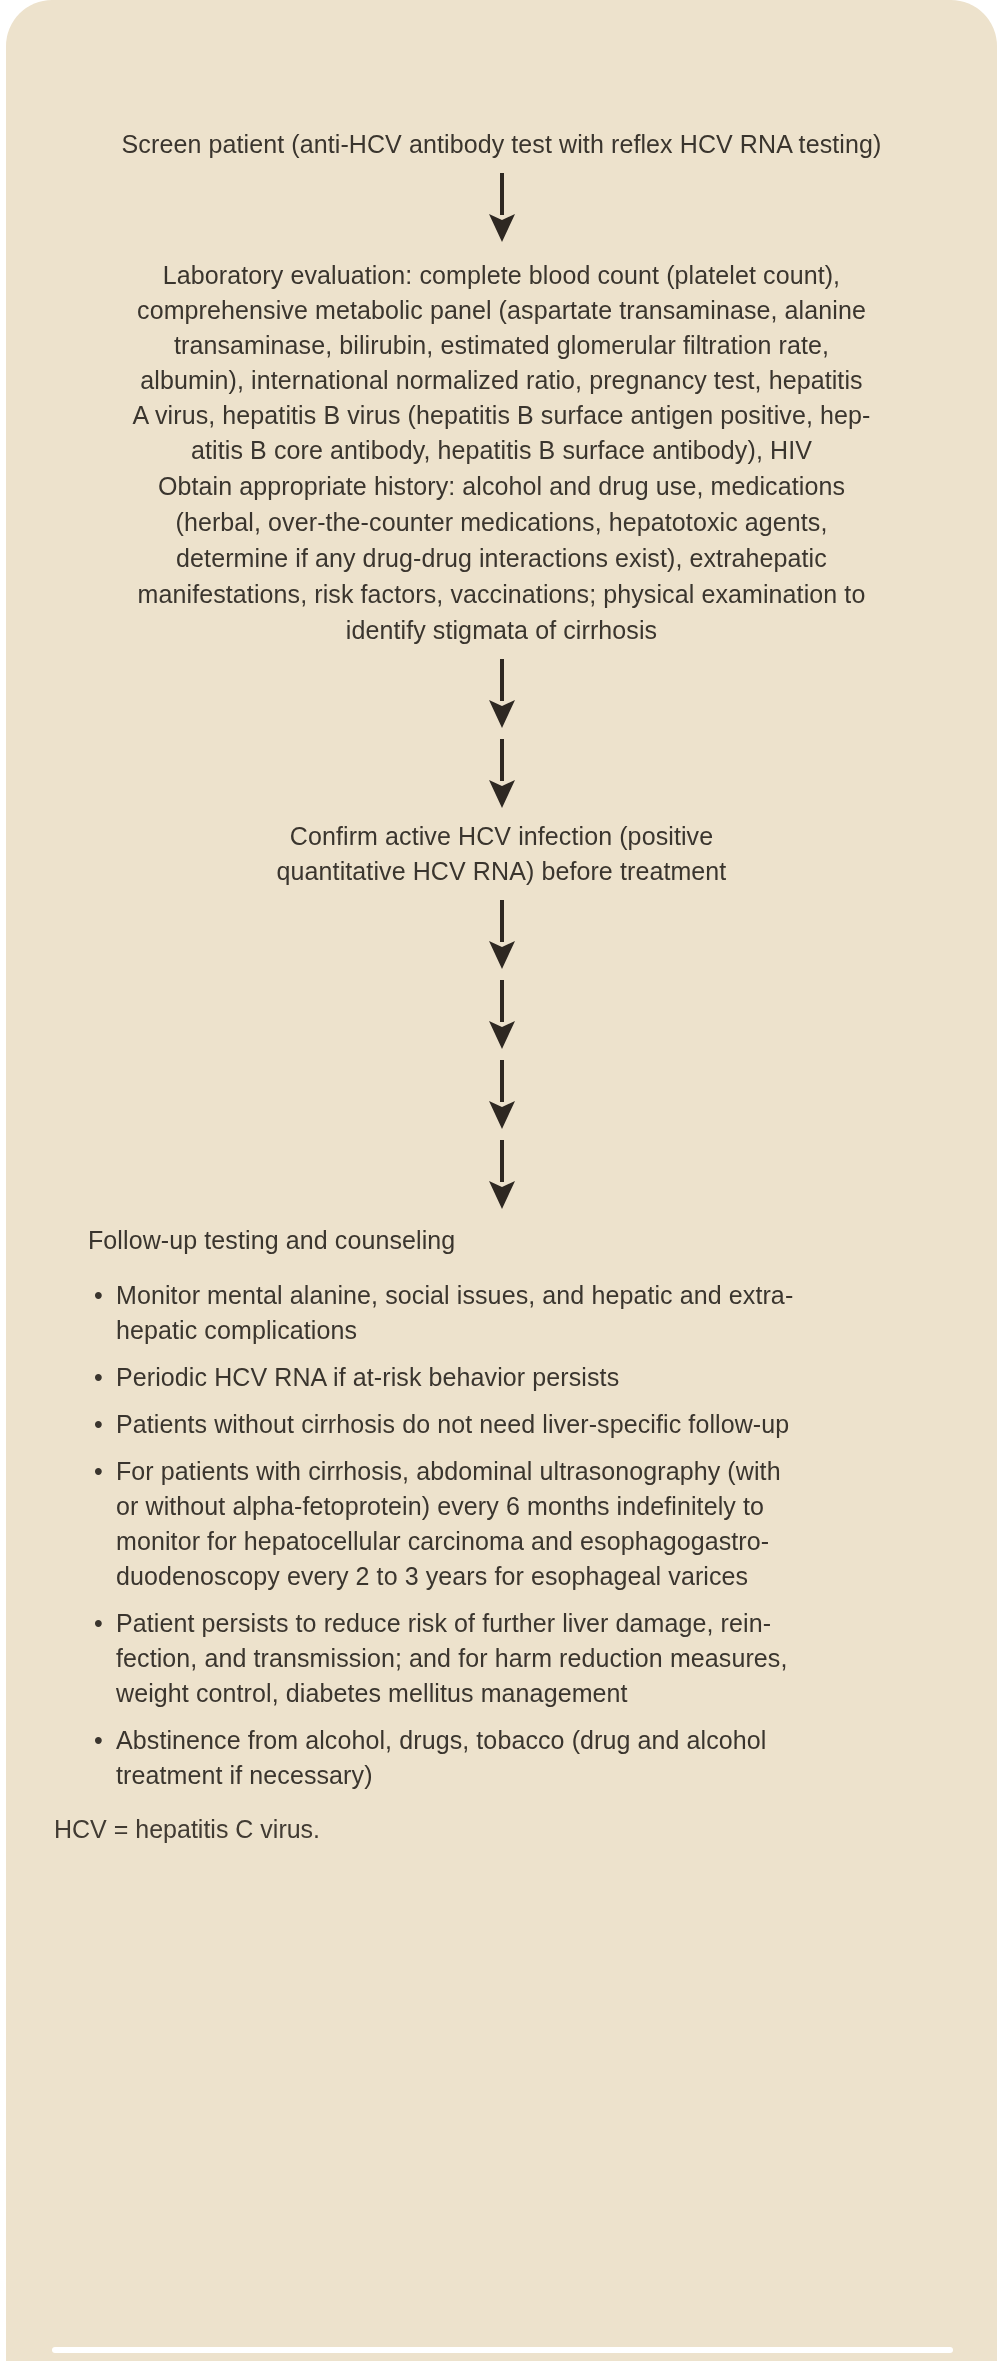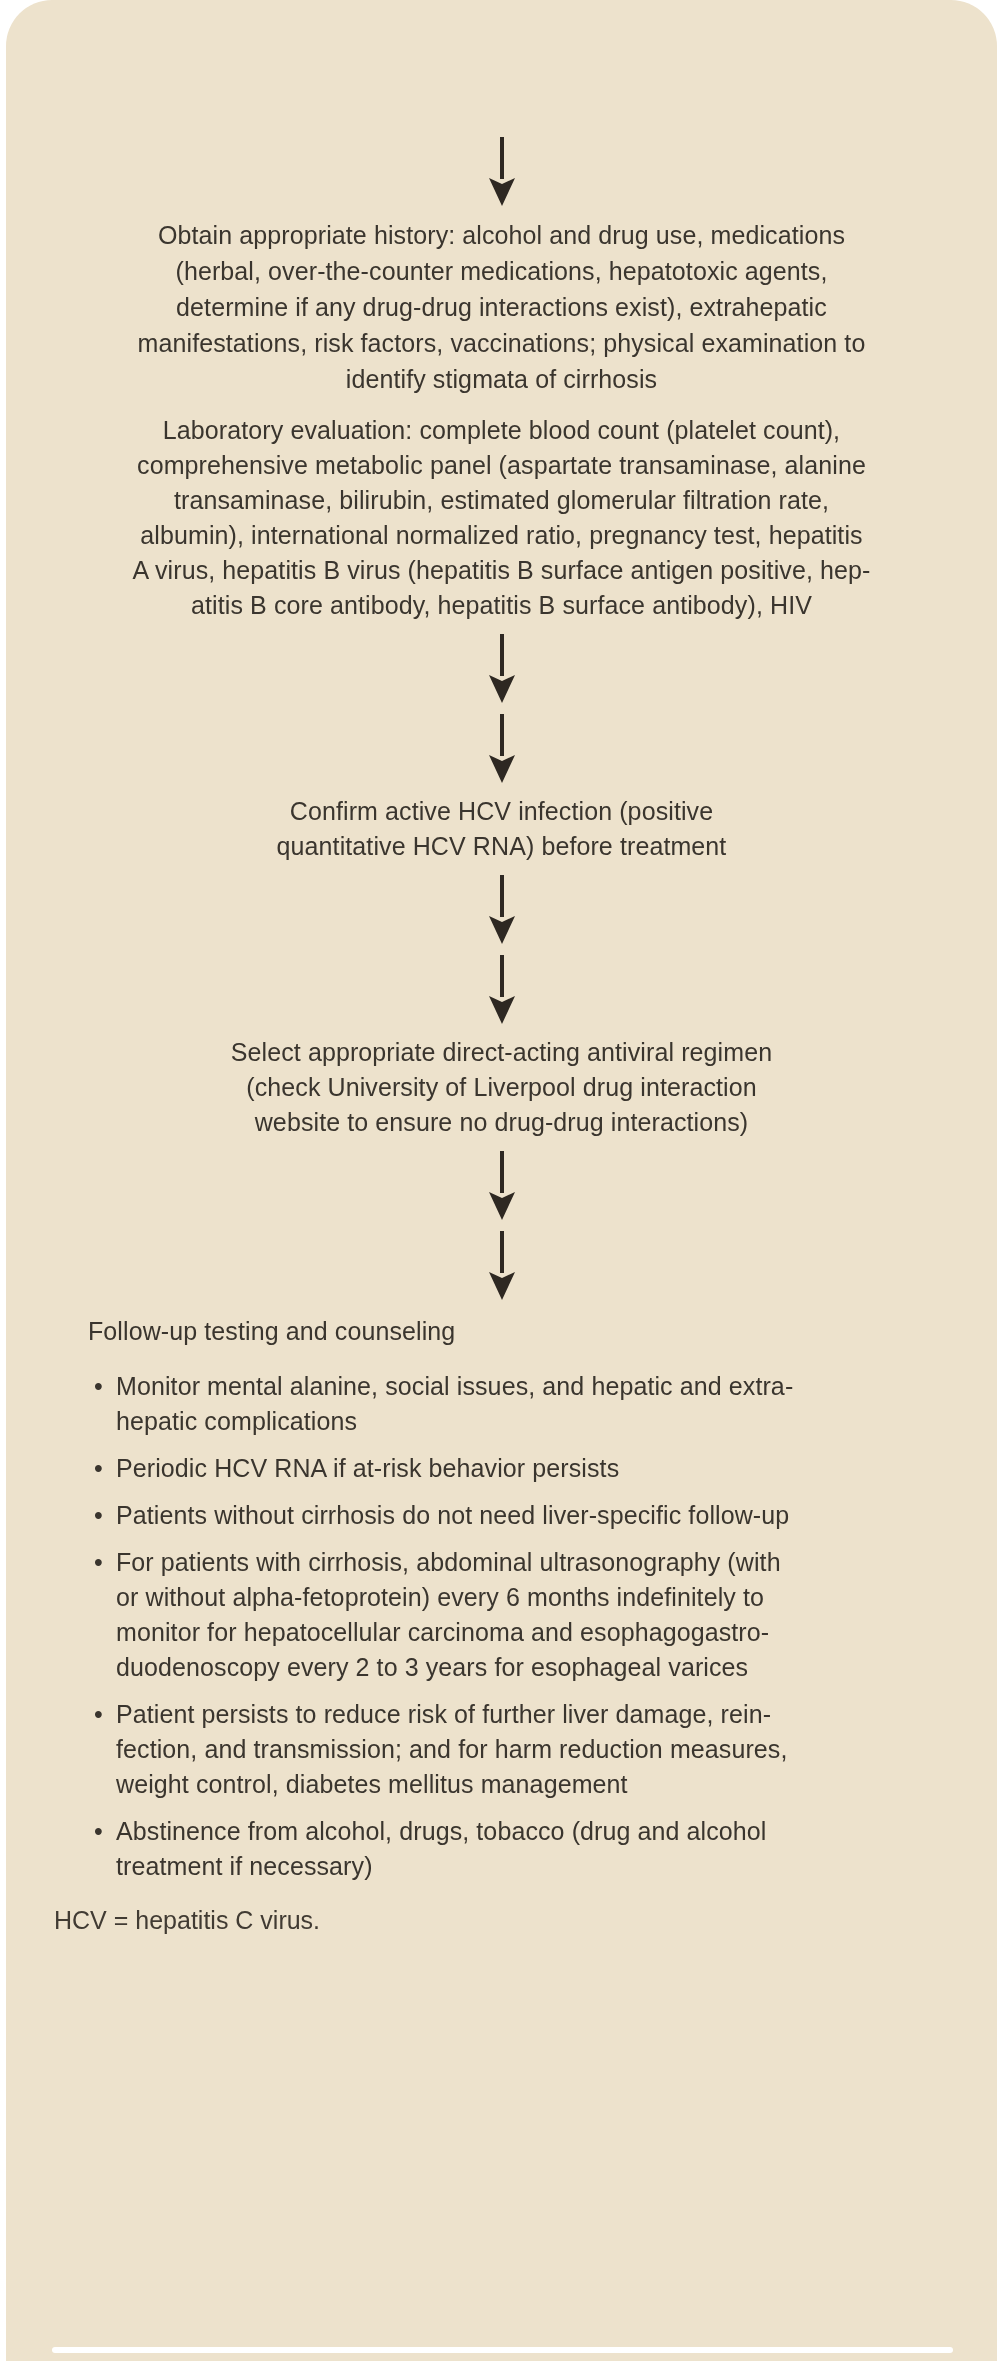--- a/index.html
+++ b/index.html
@@ -100,41 +100,42 @@
     border-radius: 3px;
   }
 </style>
 </head>
 <body>
 
 <div class="stage">
   <div class="panel">
     <div class="content">
 
-
-      <div class="arrow">
-        <div class="stem"></div>
-        <svg width="26" height="28" viewBox="0 0 26 28">
-            <polygon points="0,0 13,28 26,0 13,6" fill="#2e2822"></polygon>
-          </svg>
-      </div>
-
-      <div class="cblock">Obtain appropriate history: alcohol and drug use, medications
-(herbal, over-the-counter medications, hepatotoxic agents,
-determine if any drug-drug interactions exist), extrahepatic
-manifestations, risk factors, vaccinations; physical examination to
-identify stigmata of cirrhosis</div>
+      <div class="cblock">Screen patient (anti-HCV antibody test with reflex HCV RNA testing)</div>
+
+      <div class="arrow">
+        <div class="stem"></div>
+        <svg width="26" height="28" viewBox="0 0 26 28">
+            <polygon points="0,0 13,28 26,0 13,6" fill="#2e2822"></polygon>
+          </svg>
+      </div>
 
       <div class="cblock tight gap16">Laboratory evaluation: complete blood count (platelet count),
 comprehensive metabolic panel (aspartate transaminase, alanine
 transaminase, bilirubin, estimated glomerular filtration rate,
 albumin), international normalized ratio, pregnancy test, hepatitis
 A virus, hepatitis B virus (hepatitis B surface antigen positive, hep-
 atitis B core antibody, hepatitis B surface antibody), HIV</div>
 
+      <div class="cblock">Obtain appropriate history: alcohol and drug use, medications
+(herbal, over-the-counter medications, hepatotoxic agents,
+determine if any drug-drug interactions exist), extrahepatic
+manifestations, risk factors, vaccinations; physical examination to
+identify stigmata of cirrhosis</div>
+
 
       <div class="arrow">
         <div class="stem"></div>
         <svg width="26" height="28" viewBox="0 0 26 28">
             <polygon points="0,0 13,28 26,0 13,6" fill="#2e2822"></polygon>
           </svg>
       </div>
 
 
       <div class="arrow">
@@ -155,23 +156,20 @@
       </div>
 
 
       <div class="arrow">
         <div class="stem"></div>
         <svg width="26" height="28" viewBox="0 0 26 28">
             <polygon points="0,0 13,28 26,0 13,6" fill="#2e2822"></polygon>
           </svg>
       </div>
 
-      <div class="cblock tight">Select appropriate direct-acting antiviral regimen
-(check University of Liverpool drug interaction
-website to ensure no drug-drug interactions)</div>
 
       <div class="arrow">
         <div class="stem"></div>
         <svg width="26" height="28" viewBox="0 0 26 28">
             <polygon points="0,0 13,28 26,0 13,6" fill="#2e2822"></polygon>
           </svg>
       </div>
 
 
       <div class="arrow">

